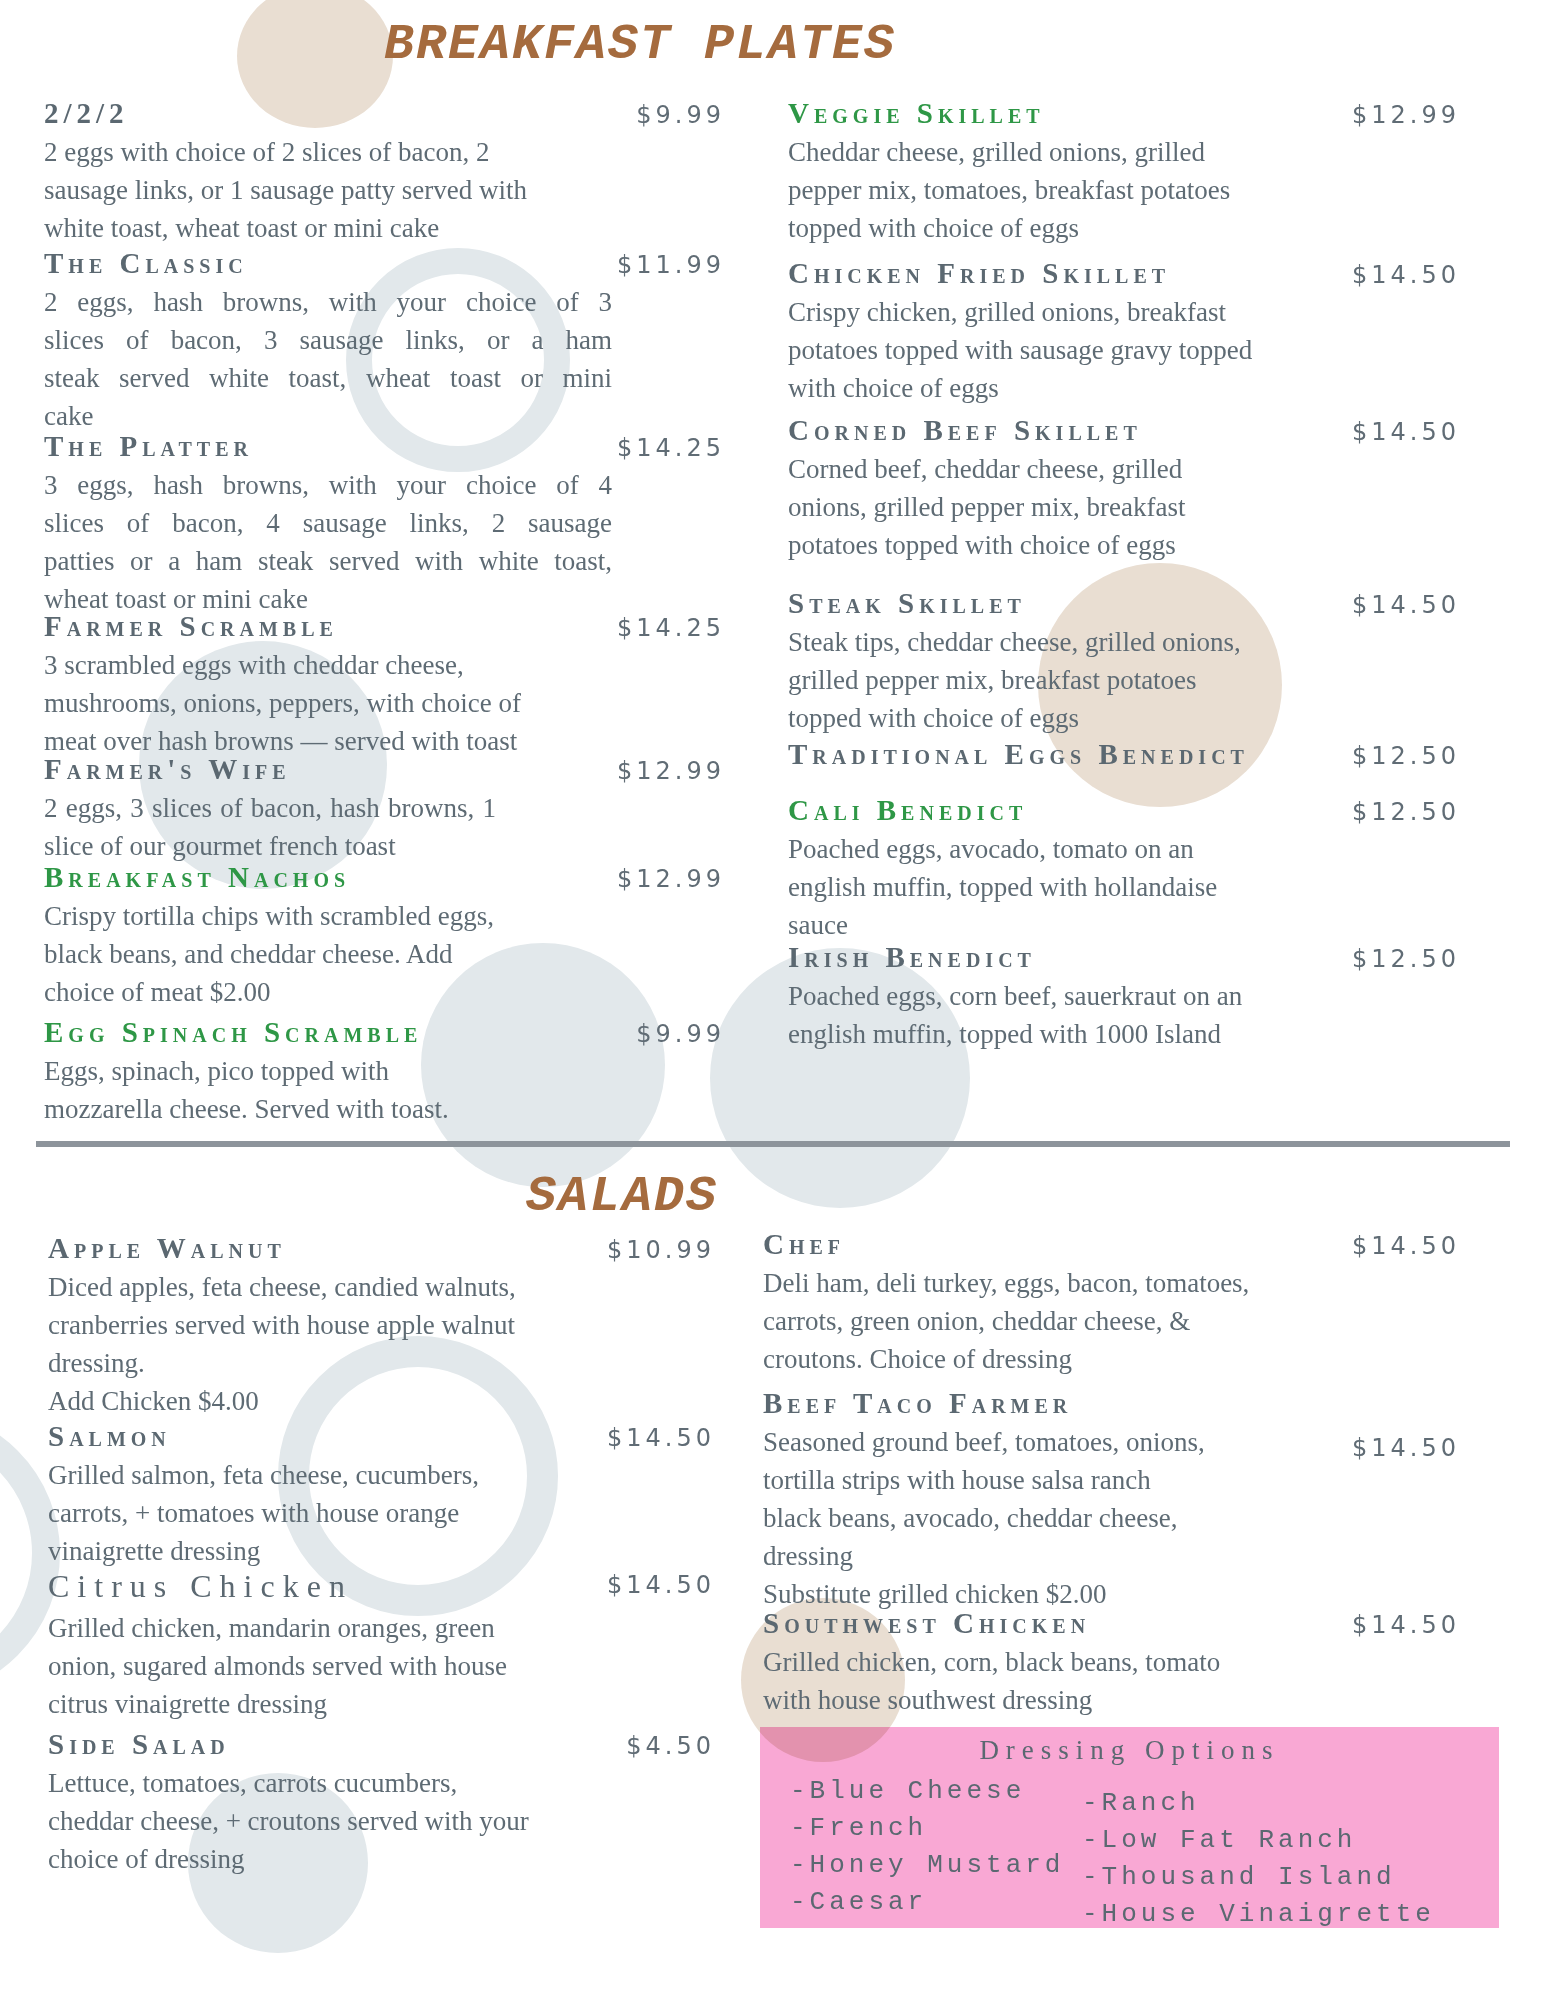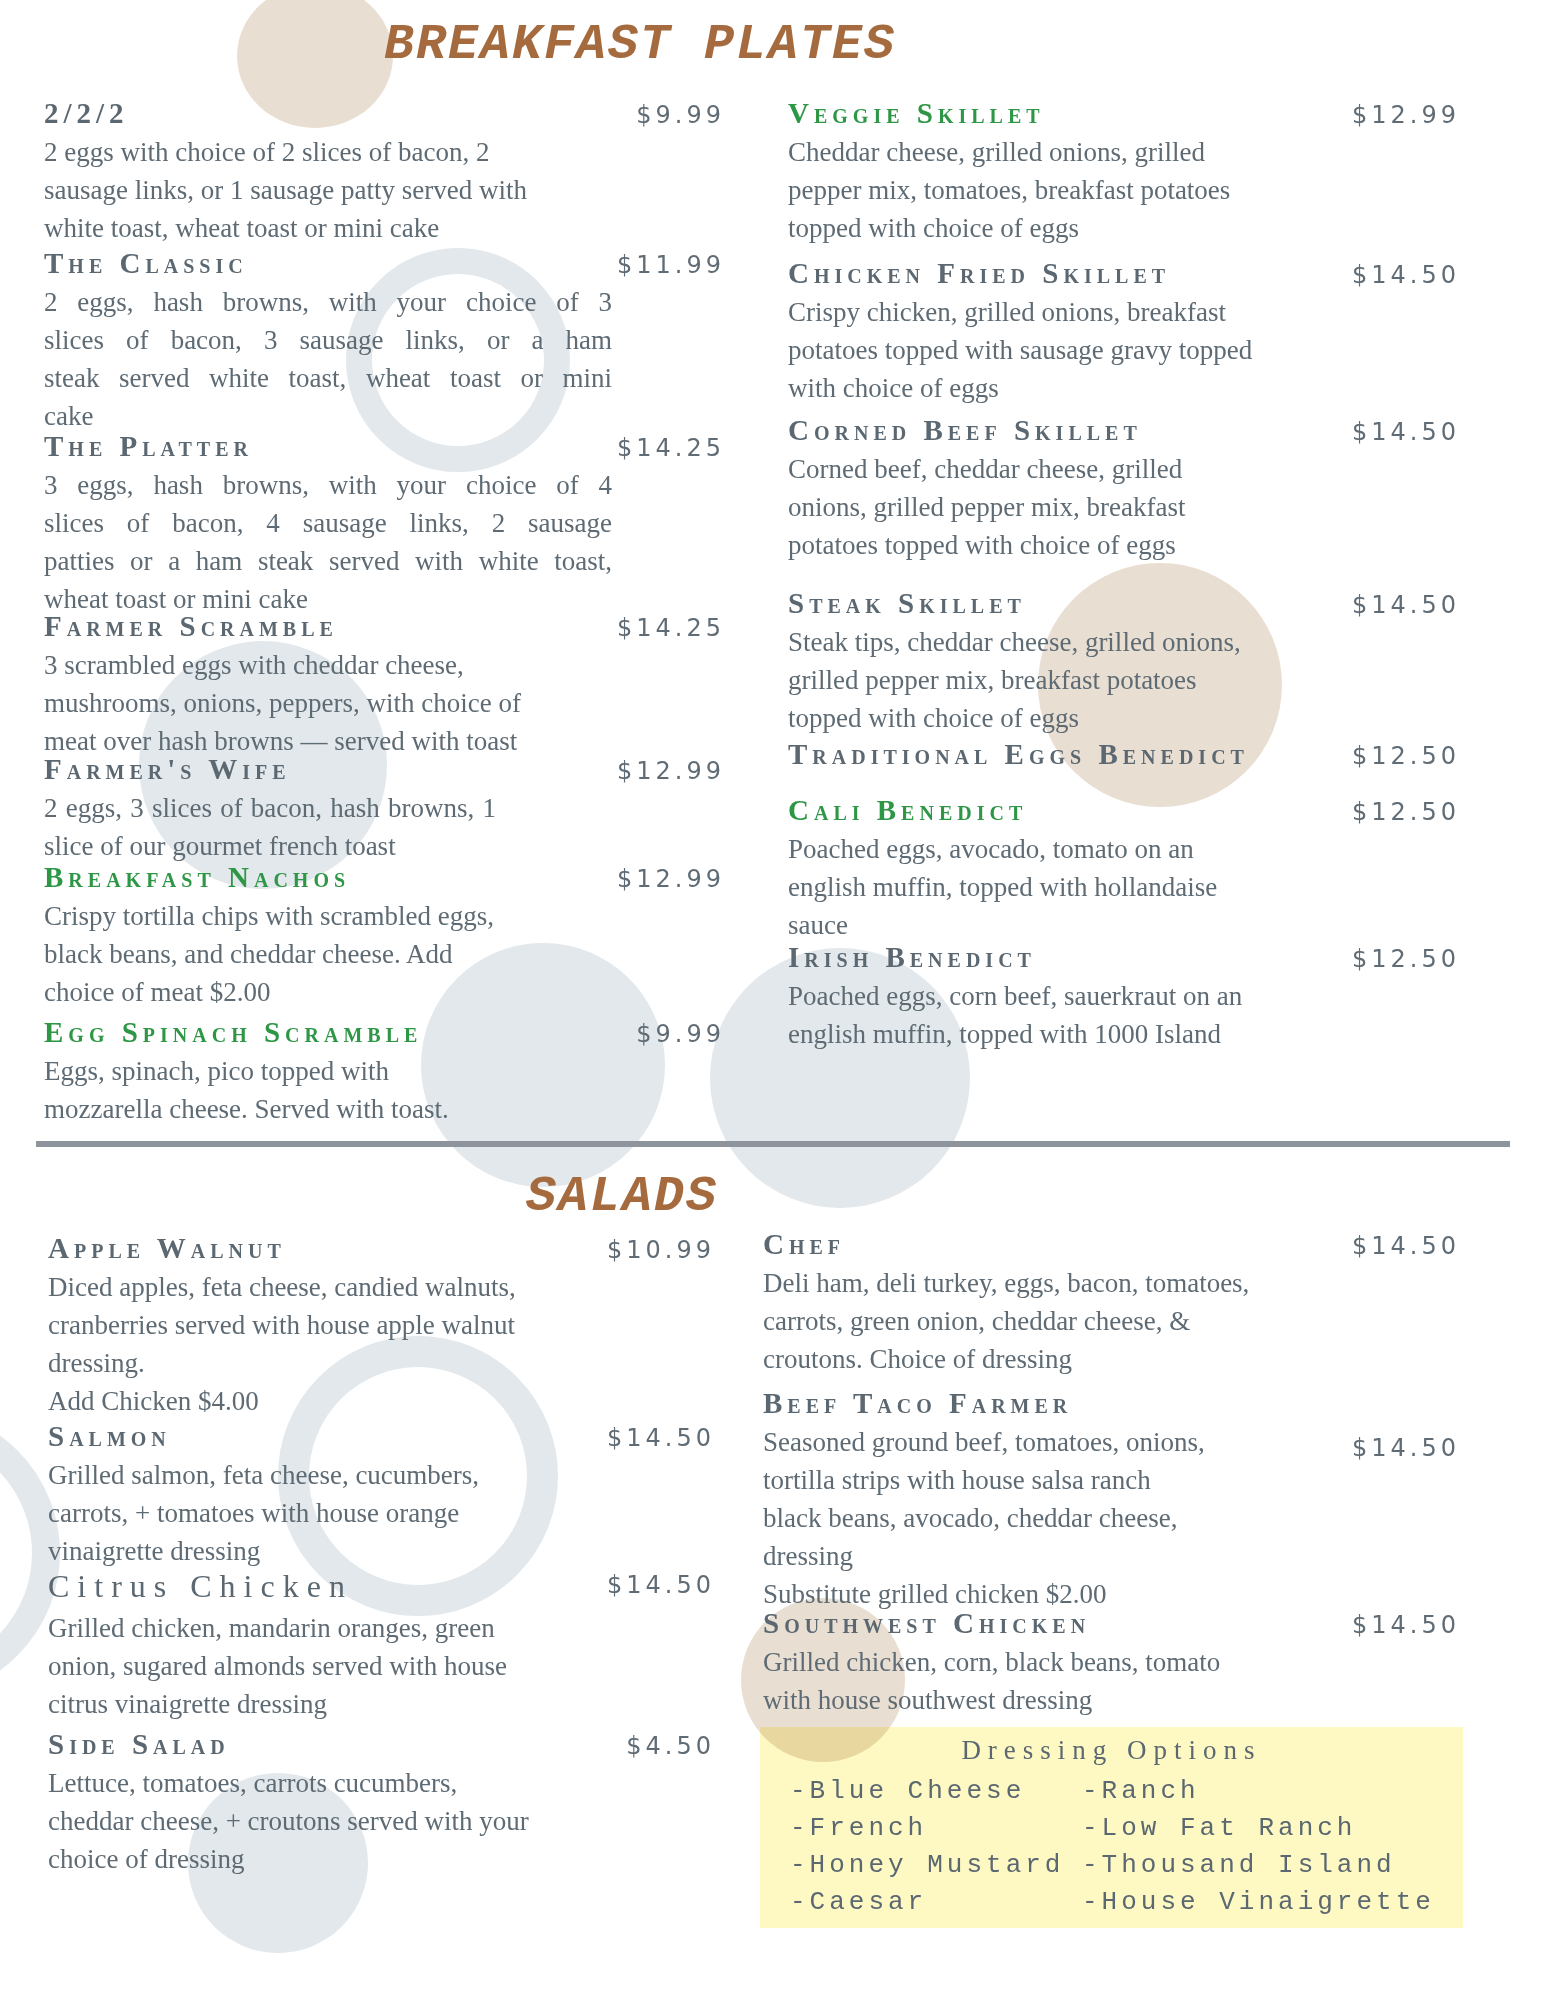--- a/index.html
+++ b/index.html
@@ -28,26 +28,26 @@
   .item.accent .iname{color:#2e9746;}
   .item.script-case .iname{font-variant:normal;font-weight:normal;font-size:32px;
          letter-spacing:8px;line-height:40px;}
   .iprice{position:absolute;right:0;top:5px;font-family:"DejaVu Sans",sans-serif;
           font-size:24px;letter-spacing:4px;color:#606c75;white-space:nowrap;}
   .idesc{margin-top:3px;font-size:27px;line-height:38px;color:#5e6b74;}
   .line{min-height:38px;}
   .idesc.just .line{text-align:justify;text-align-last:justify;}
   .idesc.just .line:last-child{text-align-last:left;}
   
-  .dbox{position:absolute;left:760px;top:1727px;width:703px;height:201px;background:#fef9c3;}
+  .dbox{position:absolute;left:760px;top:1727px;width:703px;height:201px;background:#f9a8d4;padding-left:36px;}
   .dtitle{position:absolute;top:8px;left:0;width:100%;text-align:center;font-size:27px;
           letter-spacing:7px;color:#5b6871;}
   .dcol{position:absolute;top:46px;font-size:26px;letter-spacing:4px;color:#5b6871;line-height:37px;font-family:Liberation Mono, monospace;}
   #dcol1{left:30px;}
-  #dcol2{left:322px;}
+  #dcol2{left:322px;margin-top:12px;}
 </style>
 </head>
 <body>
 
 <div id="page">
 
   <div class="dbox">
     <div class="dtitle">Dressing Options</div>
     <div class="dcol" id="dcol1">
         <div class="drow">-Blue Cheese</div>

